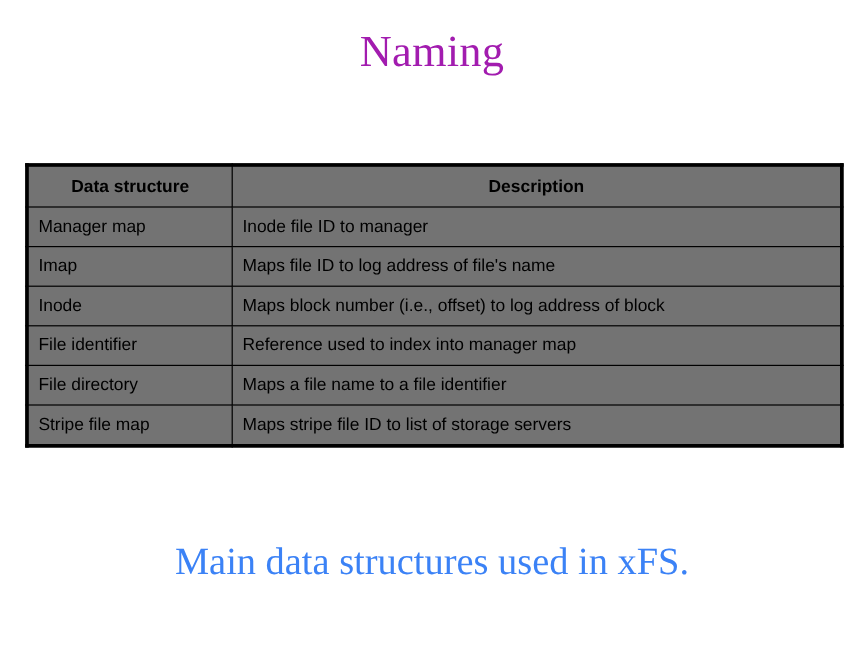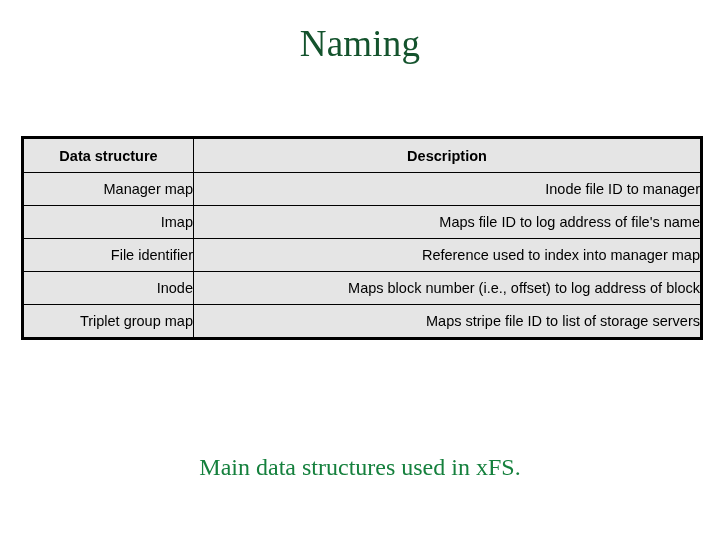--- a/index.html
+++ b/index.html
@@ -25,74 +25,74 @@
   .slide-title {
     position: absolute;
     top: 22px;
     left: 0;
     width: 720px;
     text-align: center;
     font-family: "Liberation Serif", serif;
     font-size: 37px;
     font-weight: normal;
     line-height: 44px;
-    color: #14532d;
+    color: #a21caf;
     letter-spacing: 0.2px;
     white-space: nowrap;
   }
 
   .table-wrap {
     position: absolute;
     left: 21px;
     top: 136px;
     width: 679px;
   }
 
   table.data-table {
     border-collapse: collapse;
     table-layout: fixed;
     width: 679px;
     border: 3px solid #000000;
-    background: #e5e5e5;
+    background: #737373;
   }
 
   table.data-table col.c1 { width: 171px; }
   table.data-table col.c2 { width: 508px; }
 
   table.data-table th,
   table.data-table td {
     border: 1px solid #000000;
     height: 32px;
     padding: 0 0 0 8px;
     font-size: 14.5px;
     color: #000000;
     vertical-align: middle;
     font-weight: normal;
-    text-align: right;
+    text-align: left;
     line-height: 16px;
     overflow: hidden;
     white-space: nowrap;
   }
 
   table.data-table thead th {
     font-weight: bold;
     text-align: center;
     padding: 0 4px;
     height: 33px;
   }
 
   .caption {
     position: absolute;
     left: 0;
     top: 452px;
     width: 720px;
     text-align: center;
     font-family: "Liberation Serif", serif;
-    font-size: 24px;
-    color: #15803d;
+    font-size: 32px;
+    color: #3b82f6;
     line-height: 30px;
     white-space: nowrap;
   }
 </style>
 </head>
 <body>
 
 <div class="slide">
 
   <div class="slide-title">Naming</div>
@@ -112,29 +112,33 @@
       <tbody>
         <tr>
           <td>Manager map</td>
           <td>Inode file ID to manager</td>
         </tr>
         <tr>
           <td>Imap</td>
           <td>Maps file ID to log address of file's name</td>
         </tr>
         <tr>
+          <td>Inode</td>
+          <td>Maps block number (i.e., offset) to log address of block</td>
+        </tr>
+        <tr>
           <td>File identifier</td>
           <td>Reference used to index into manager map</td>
         </tr>
         <tr>
-          <td>Inode</td>
-          <td>Maps block number (i.e., offset) to log address of block</td>
+          <td>File directory</td>
+          <td>Maps a file name to a file identifier</td>
         </tr>
         <tr>
-          <td>Triplet group map</td>
+          <td>Stripe file map</td>
           <td>Maps stripe file ID to list of storage servers</td>
         </tr>
       </tbody>
     </table>
   </div>
 
   <div class="caption">Main data structures used in xFS.</div>
 
 </div>
 

